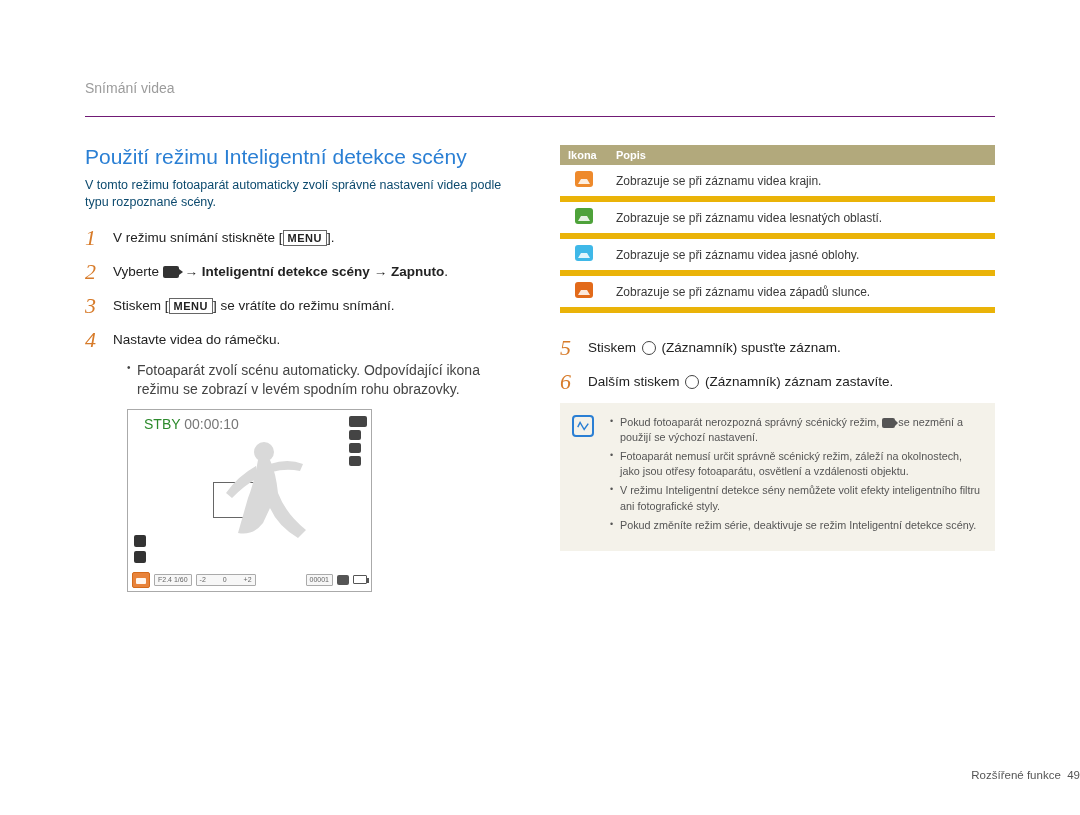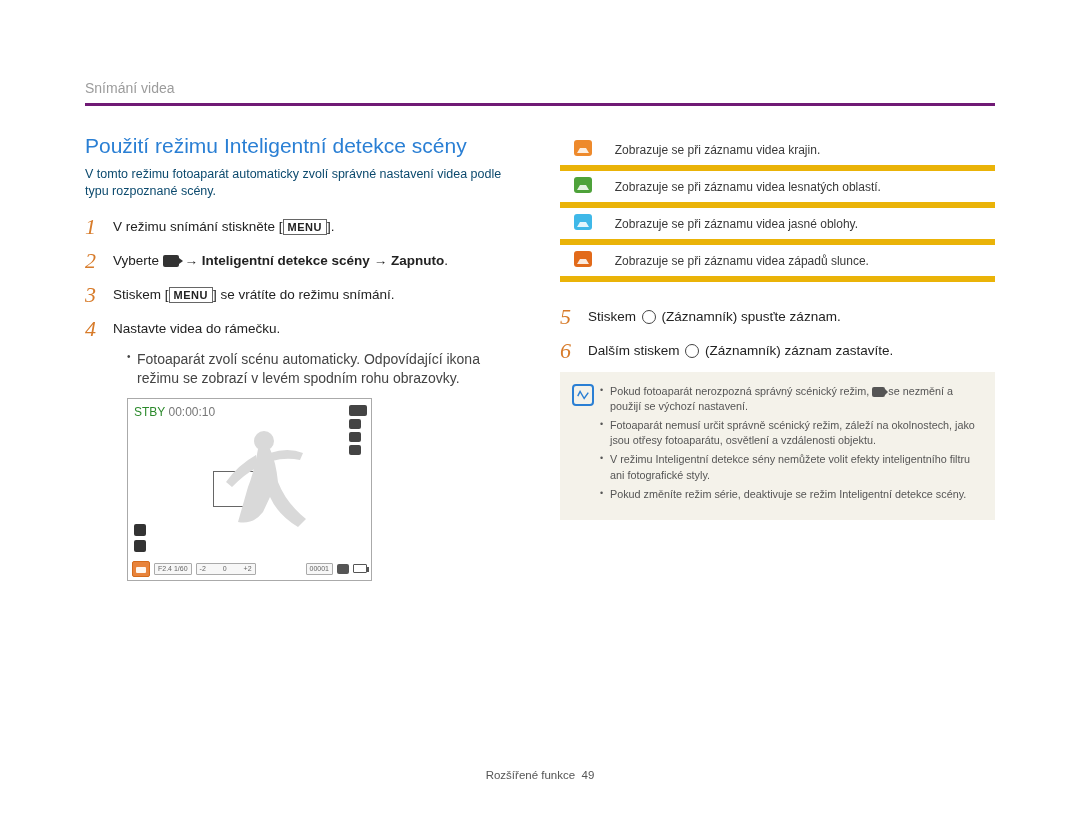--- a/index.html
+++ b/index.html
@@ -10,22 +10,22 @@
     height: 815px;
     position: relative;
     color: #3a3a3a;
   }
   .page {
     padding: 80px 85px 40px 85px;
   }
   .section-label {
     color: #9c9c9c;
     font-size: 14px;
-    border-bottom: 3px solid #701a75;
-    padding-bottom: 7px;
+    border-bottom: 1px solid #701a75;
+    padding-bottom: 20px;
     margin-bottom: 28px;
   }
   .columns {
     display: flex;
     gap: 40px;
   }
   .col-left { flex: 1; }
   .col-right { flex: 1; }
   .heading {
     color: #2a7fd4;
@@ -117,22 +117,22 @@
   .preview {
     margin-left: 42px;
     margin-top: 10px;
     width: 245px;
     height: 183px;
     border: 1px solid #aaa;
     background: #fff;
     position: relative;
   }
   .stby {
-    position: absolute; top: 6px; left: 6px;
-    font-size: 12px;
+    position: absolute; top: 6px; left: 16px;
+    font-size: 14px;
     color: #2c8a2c;
   }
   .preview-side {
     position: absolute; right: 4px; top: 6px;
     display: flex; flex-direction: column; gap: 3px;
   }
   .ind { width: 18px; height: 11px; background: #444; border-radius: 2px; }
   .ind.sm { width: 12px; height: 10px; }
   .preview-left-icons {
     position: absolute;
@@ -222,21 +222,21 @@
     border-left: 3px solid transparent;
     border-right: 3px solid transparent;
   }
   .scene-ico.landscape { background: #ee8a2c; }
   .scene-ico.sky { background: #3fb8e8; }
   .scene-ico.forest { background: #4ea23a; }
   .scene-ico.sunset { background: #e26a1a; }
   
   .note {
     display: flex;
-    gap: 6px;
+    gap: 16px;
     background: #f4f2ea;
     padding: 12px 14px 14px 12px;
     font-size: 10.8px;
     color: #555;
     line-height: 1.4;
   }
   .note-icon {
     width: 22px; height: 22px;
     border: 2px solid #2a7fd4;
     border-radius: 4px;
@@ -258,21 +258,21 @@
   .inline-cam::after {
     content:"";
     position: absolute; right:-3px; top:2px;
     border-left: 3px solid #555;
     border-top: 3px solid transparent;
     border-bottom: 3px solid transparent;
   }
   .footer {
     position: absolute;
     left: 0; right: 0; bottom: 34px;
-    text-align: center;
+    text-align: right;
     font-size: 11.5px;
     color: #555;
   }
 </style>
 </head>
 <body>
 
 <div class="page">
   <div class="section-label">Snímání videa</div>
 
@@ -346,20 +346,24 @@
           <div class="info-chip">00001</div>
           <div class="ind sm" style="background:#555"></div>
           <div class="bat"></div>
         </div>
       </div>
     </div>
 
     <div class="col-right">
       <table class="tbl">
         <tbody>
+            <tr>
+          <th>Ikona</th>
+          <th>Popis</th>
+        </tr>
         <tr>
           <td><span class="scene-ico landscape"></span></td>
           <td>Zobrazuje se při záznamu videa krajin.</td>
         </tr>
         <tr>
           <td><span class="scene-ico forest"></span></td>
           <td>Zobrazuje se při záznamu videa lesnatých oblastí.</td>
         </tr>
         <tr>
           <td><span class="scene-ico sky"></span></td>

